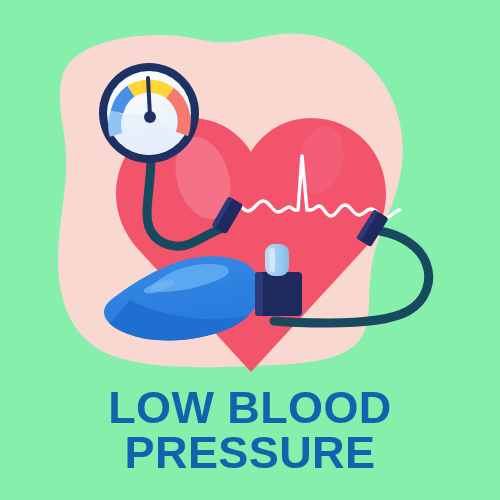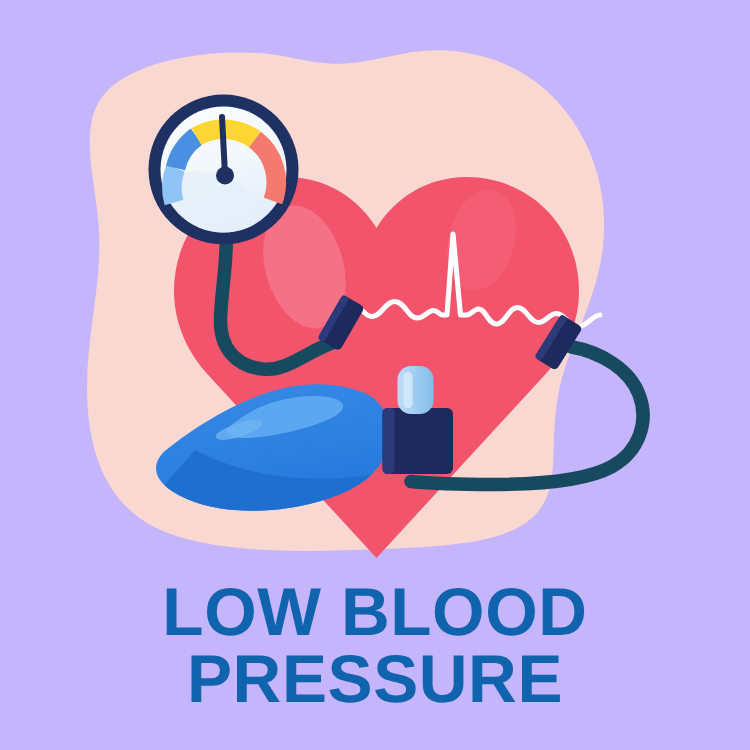--- a/index.html
+++ b/index.html
@@ -11,21 +11,21 @@
   body {
     width: 500px;
     height: 500px;
     font-family: "Liberation Sans", sans-serif;
     overflow: hidden;
   }
   #poster {
     position: relative;
     width: 500px;
     height: 500px;
-    background: #c4b5fd;
+    background: #86efac;
   }
   #artwork {
     position: absolute;
     left: 0;
     top: 0;
     width: 500px;
     height: 500px;
     display: block;
   }
   #caption {

